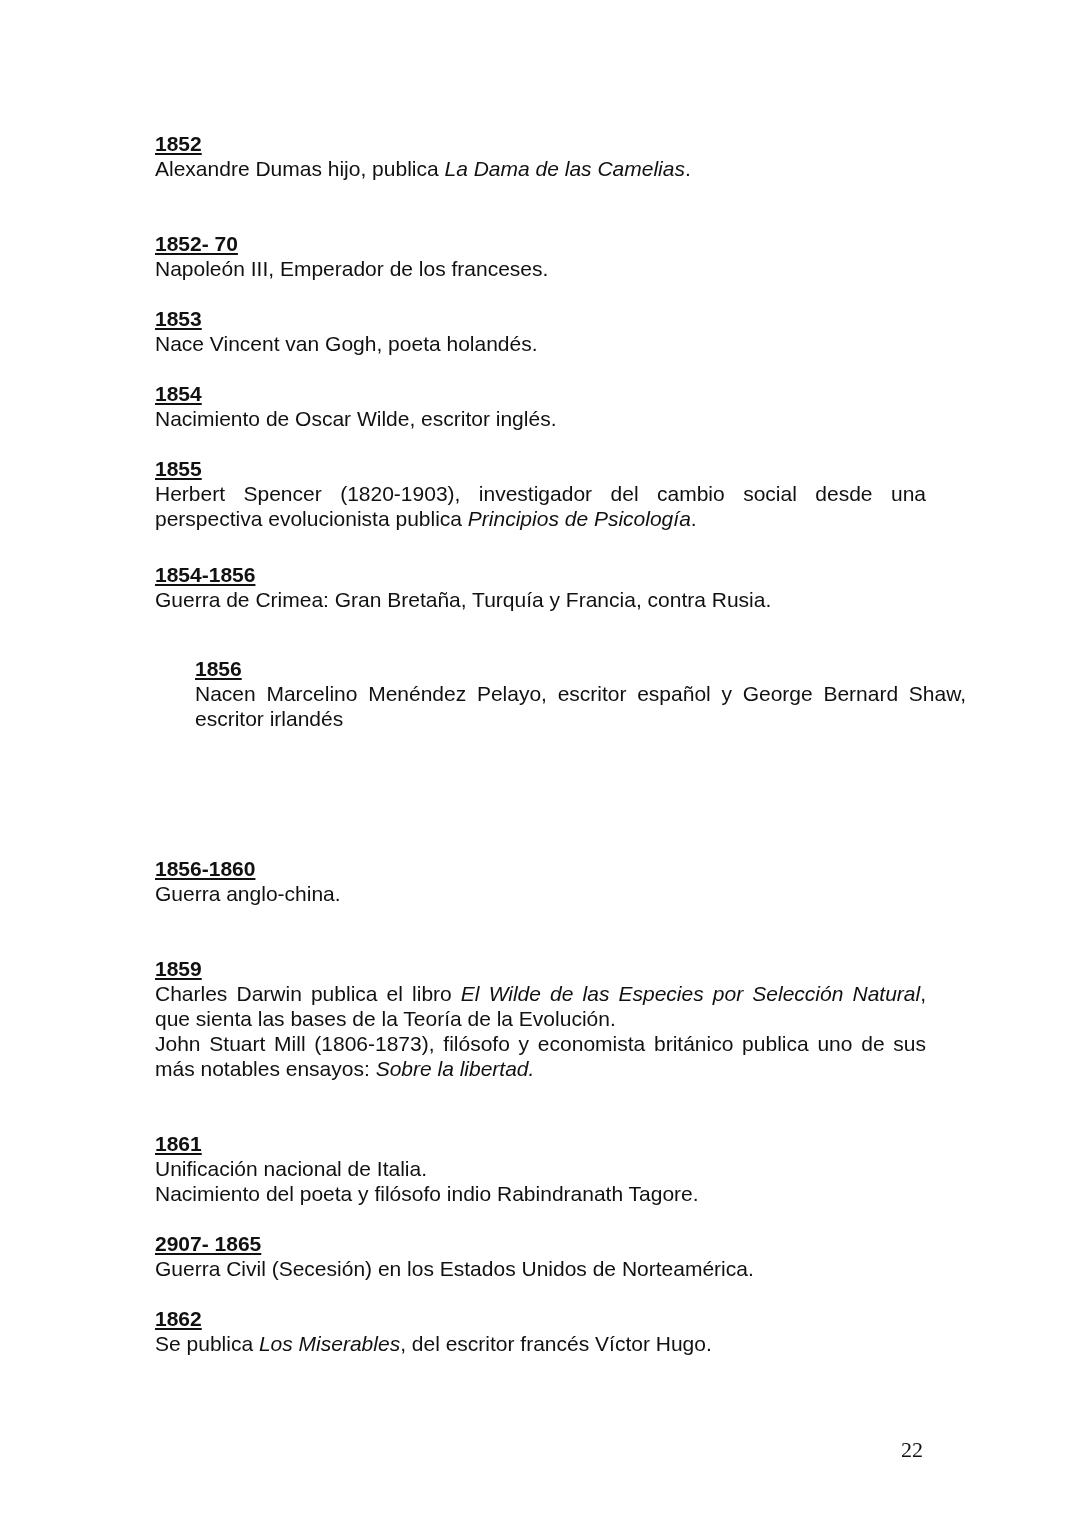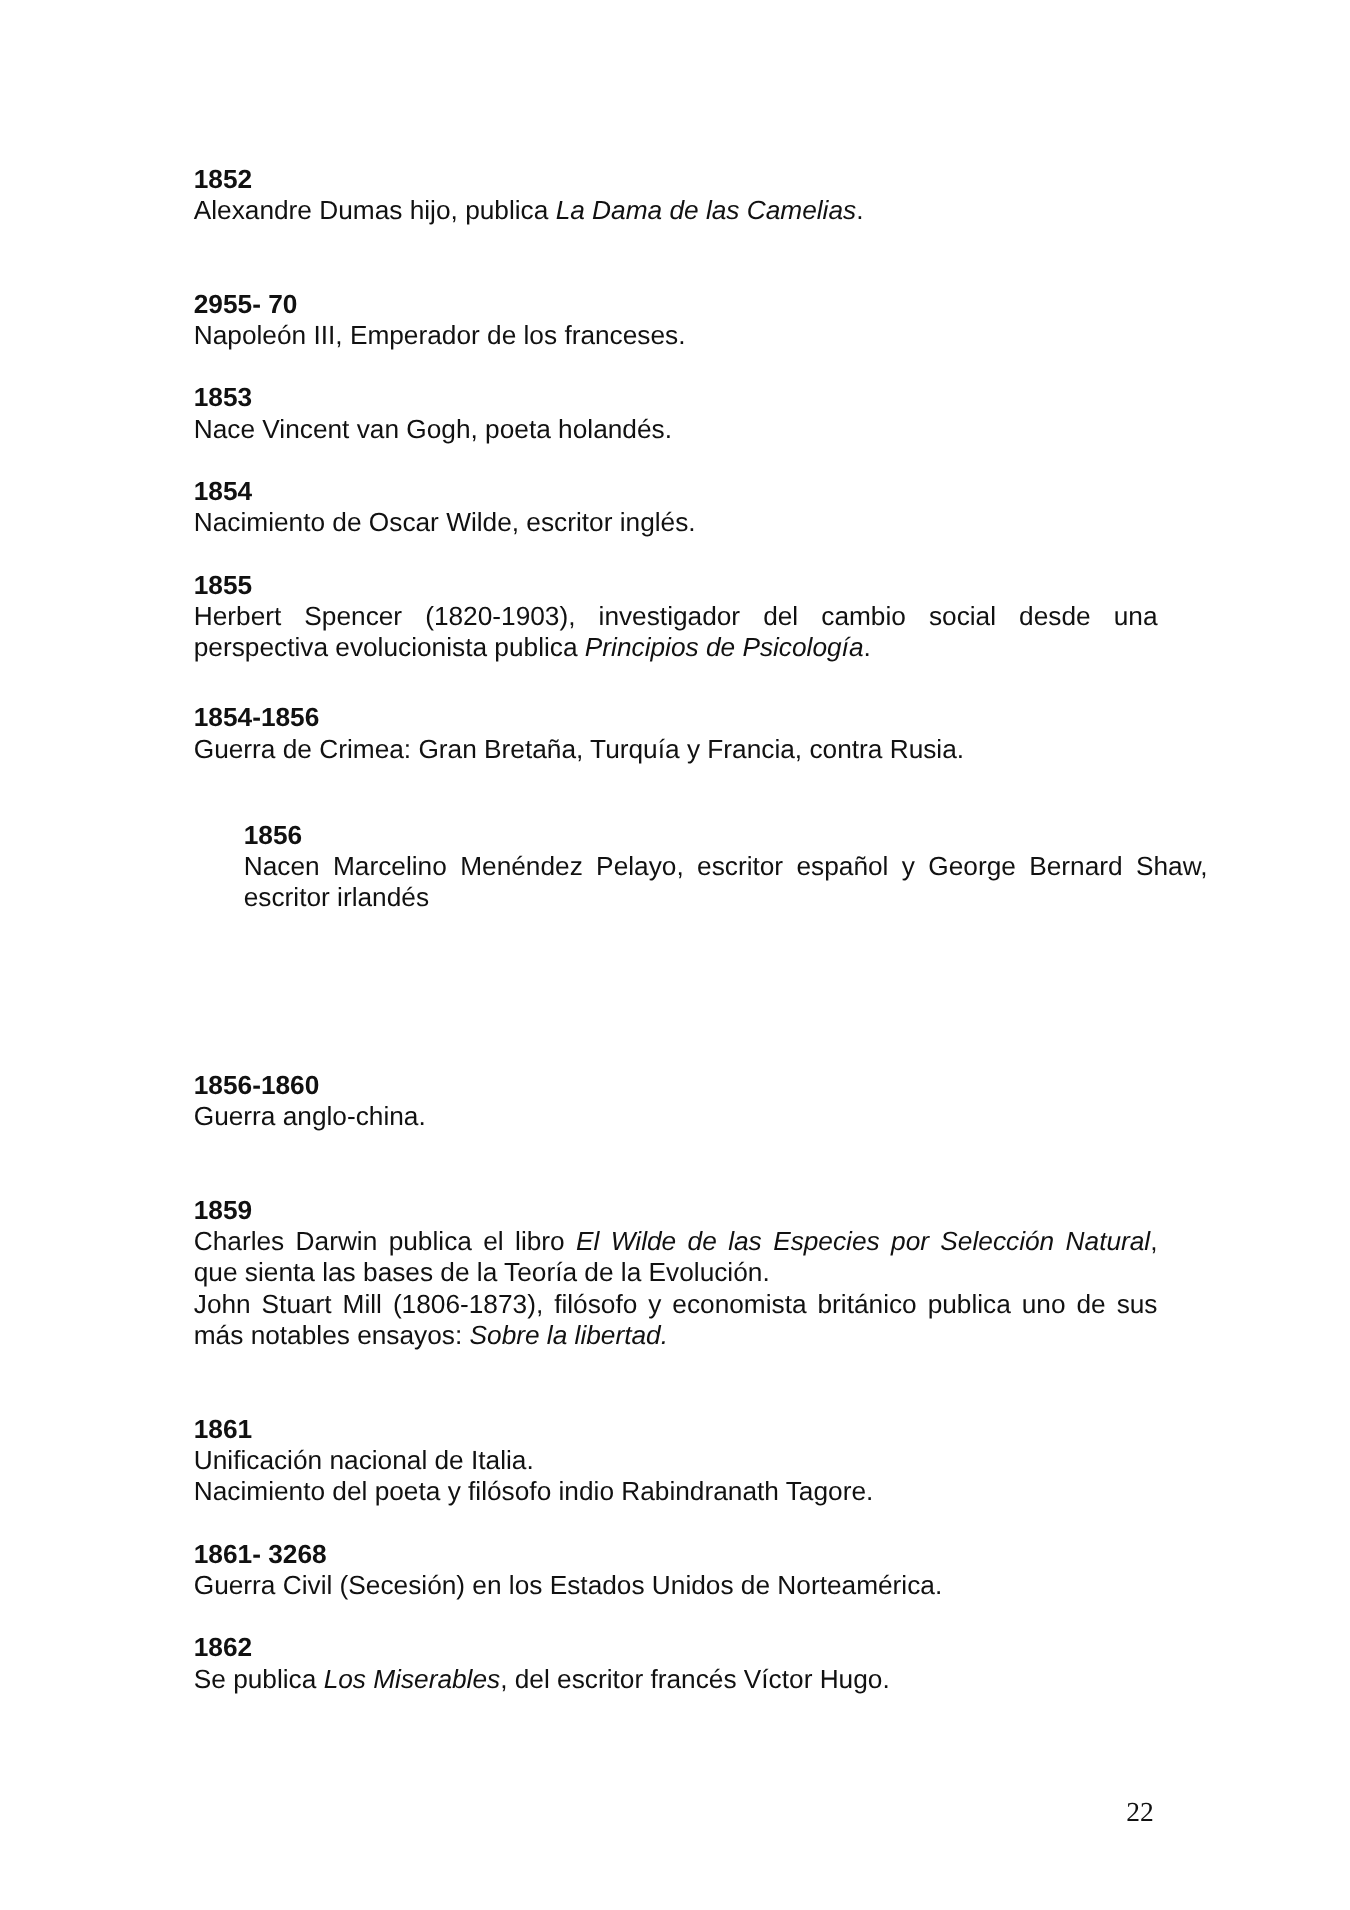--- a/index.html
+++ b/index.html
@@ -1,34 +1,34 @@
 <!DOCTYPE html>
 <html><head>
   <meta charset="utf-8">
   <style>
     html, body { margin: 0; padding: 0; background: #ffffff; }
     body { width: 1080px; height: 1528px; position: relative; overflow: hidden; }
     .page { position: absolute; left: 0; top: 0; width: 1080px; height: 1528px; background: #ffffff; }
     .entry { position: absolute; left: 155px; width: 771px; font-family: "Liberation Sans", sans-serif; font-size: 21px; line-height: 25px; color: #111111; }
-    .year { font-weight: bold; display: block; }
+    .year { font-weight: bold; display: block; text-decoration: underline; }
     .para { display: block; text-align: justify; text-align-last: left; }
     .para i { font-style: italic; }
     .page-number { position: absolute; left: 896px; top: 1437px; width: 32px; text-align: center; font-family: "Liberation Serif", serif; font-size: 22px; color: #111111; }
   </style>
 </head>
 <body>
 
 <div class="page">
   <div id="entries">
       <div class="entry" style="top: 131px;">
         <span class="year">1852</span>
         <span class="para"><span>Alexandre Dumas hijo, publica </span><i>La Dama de las Camelias</i><span>.</span></span>
       </div>
       <div class="entry" style="top: 231px;">
-        <span class="year">2955- 70</span>
+        <span class="year">1852- 70</span>
         <span class="para"><span>Napoleón III, Emperador de los franceses.</span></span>
       </div>
       <div class="entry" style="top: 306px;">
         <span class="year">1853</span>
         <span class="para"><span>Nace Vincent van Gogh, poeta holandés.</span></span>
       </div>
       <div class="entry" style="top: 381px;">
         <span class="year">1854</span>
         <span class="para"><span>Nacimiento de Oscar Wilde, escritor inglés.</span></span>
       </div>
@@ -52,21 +52,21 @@
         <span class="year">1859</span>
         <span class="para"><span>Charles Darwin  publica el libro </span><i>El Wilde de las Especies por Selección Natural</i><span>, que sienta las bases de la Teoría de la Evolución.</span></span>
         <span class="para"><span>John Stuart Mill (1806-1873), filósofo y economista británico publica uno de sus más notables ensayos: </span><i>Sobre la libertad.</i></span>
       </div>
       <div class="entry" style="top: 1131px;">
         <span class="year">1861</span>
         <span class="para"><span>Unificación nacional de Italia.</span></span>
         <span class="para"><span>Nacimiento del poeta y filósofo indio Rabindranath Tagore.</span></span>
       </div>
       <div class="entry" style="top: 1231px;">
-        <span class="year">1861- 3268</span>
+        <span class="year">2907- 1865</span>
         <span class="para"><span>Guerra Civil (Secesión) en los Estados Unidos de Norteamérica.</span></span>
       </div>
       <div class="entry" style="top: 1306px;">
         <span class="year">1862</span>
         <span class="para"><span>Se publica </span><i>Los Miserables</i><span>, del escritor francés Víctor Hugo.</span></span>
       </div>
     </div>
   <div class="page-number">22</div>
 </div>
 

